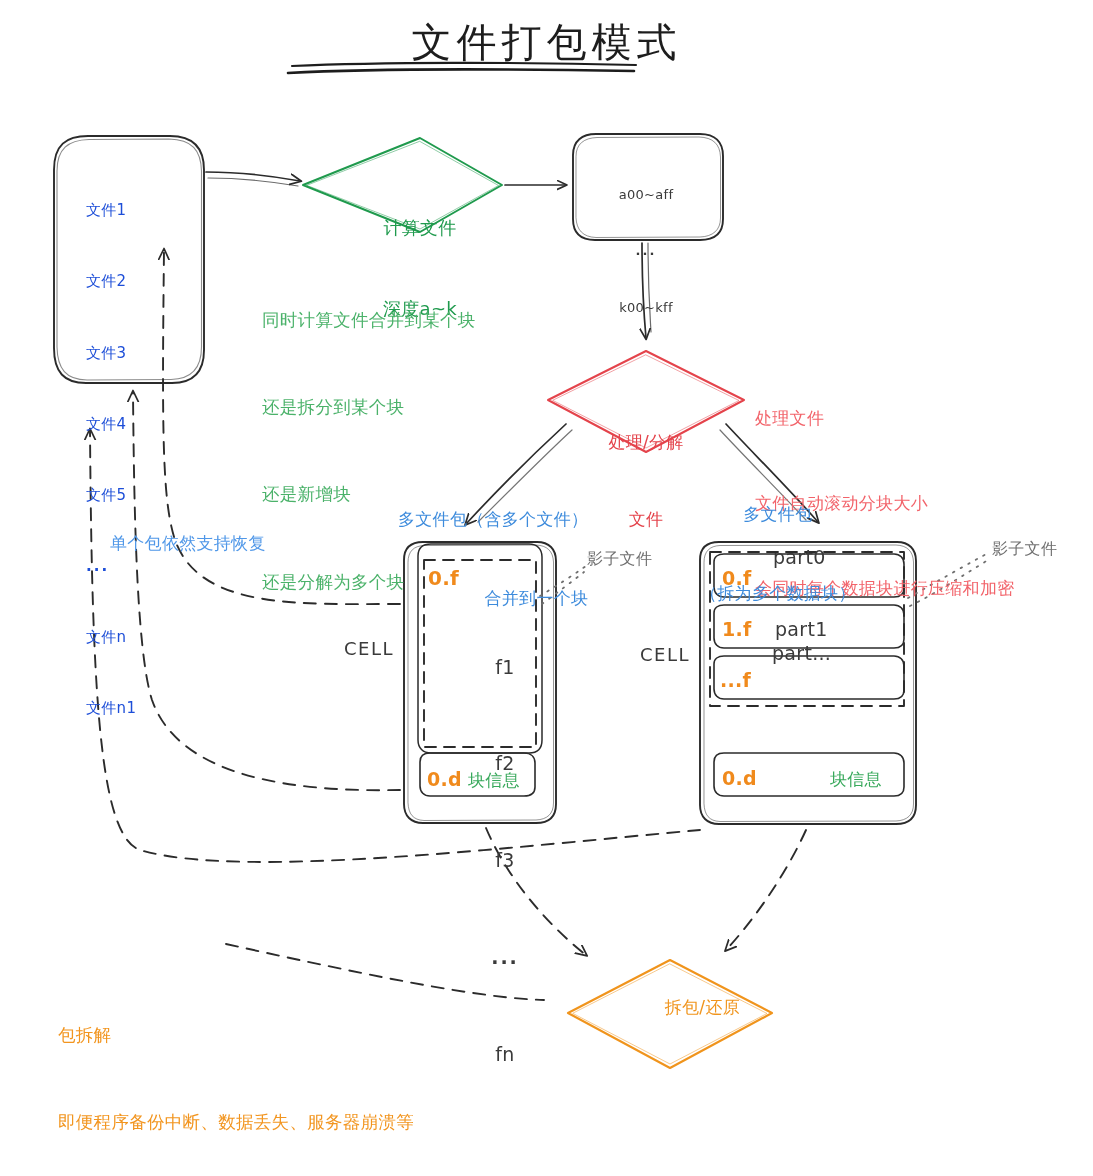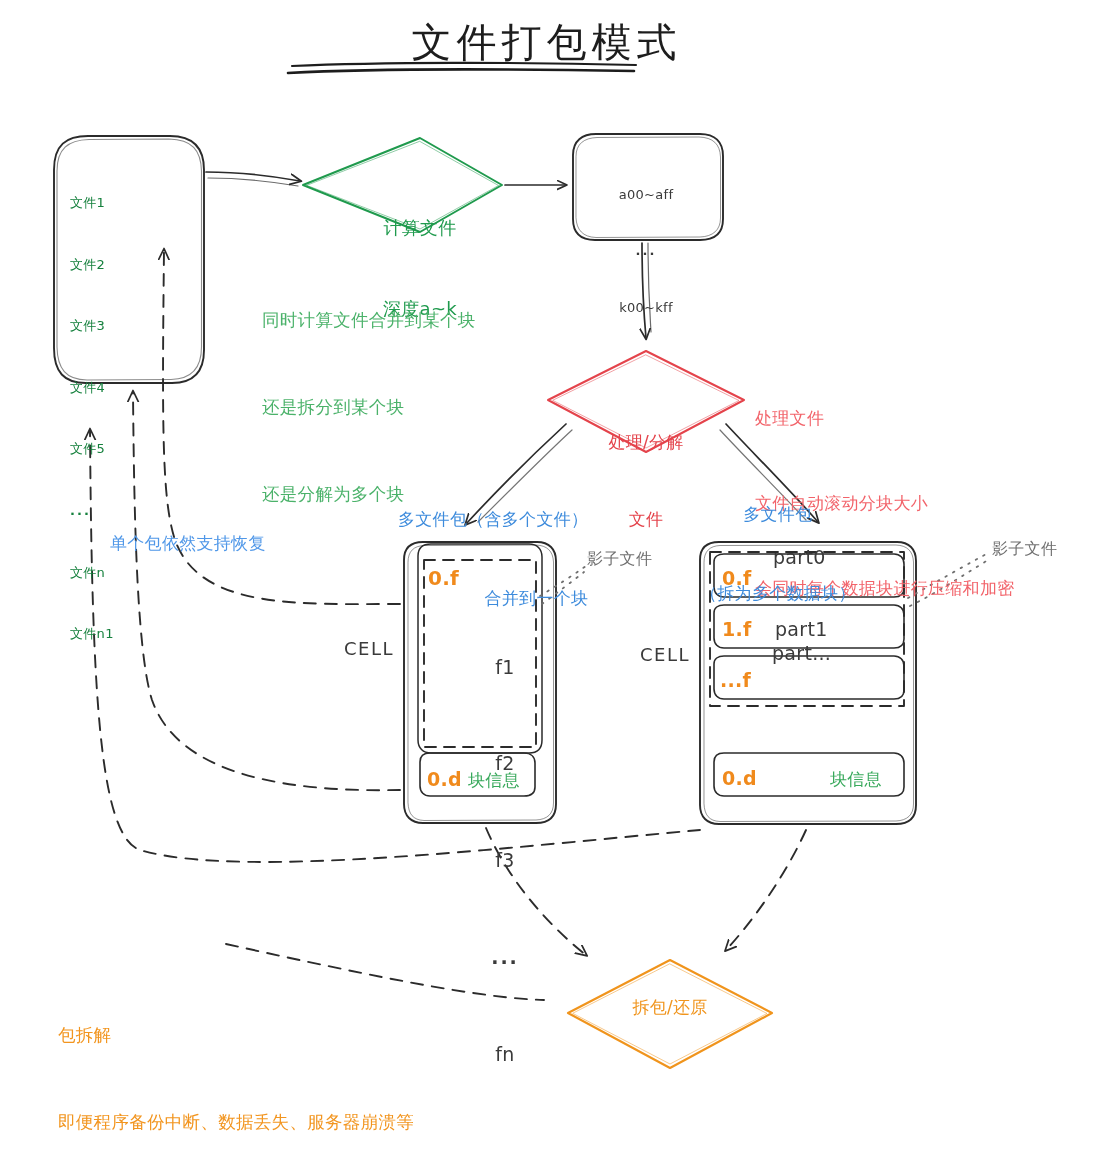--- a/index.html
+++ b/index.html
@@ -39,23 +39,23 @@
   #title {
     left: 0; top: 16px;
     width: 1093px;
     text-align: center;
     font-size: 40px;
     color: #1d1d1d;
     letter-spacing: 5px;
   }
   
   #filelist {
-    left: 70px; top: 152px;
-    font-size: 13px;
-    color: #15803d;
+    left: 86px; top: 152px;
+    font-size: 15px;
+    color: #1d4ed8;
     line-height: 1.58;
   }
   #filelist .dots { letter-spacing: 2px; font-weight: bold; }
   
   #calc-label {
     left: 340px; top: 160px;
     width: 160px;
     text-align: center;
     font-size: 18px;
     color: #1f9a4d;
@@ -173,21 +173,21 @@
   #rc-foot-tag { left: 722px; top: 766px; }
   #rc-foot-txt {
     left: 830px; top: 768px;
     font-size: 17px;
     color: #39a95c;
   }
   
   #unpack-label {
     left: 600px; top: 996px;
     width: 140px;
-    text-align: center;
+    text-align: right;
     font-size: 17px;
     color: #f0941c;
   }
   #orange-note {
     left: 58px; top: 963px;
     font-size: 17.5px;
     color: #f2951f;
     line-height: 1.66;
   }
 </style>
@@ -338,20 +338,21 @@
   </div>
 
   <div class="txt" id="calc-label">
     <div>计算文件</div>
     <div>深度a~k</div>
   </div>
 
   <div class="txt" id="green-note">
     <div>同时计算文件合并到某个块</div>
     <div>还是拆分到某个块</div>
+    <div>还是新增块</div>
     <div>还是分解为多个块</div>
   </div>
 
   <div class="txt" id="hashbox">
     <div>a00~aff</div>
     <div class="dots">...</div>
     <div>k00~kff</div>
   </div>
 
   <div class="txt" id="proc-label">

